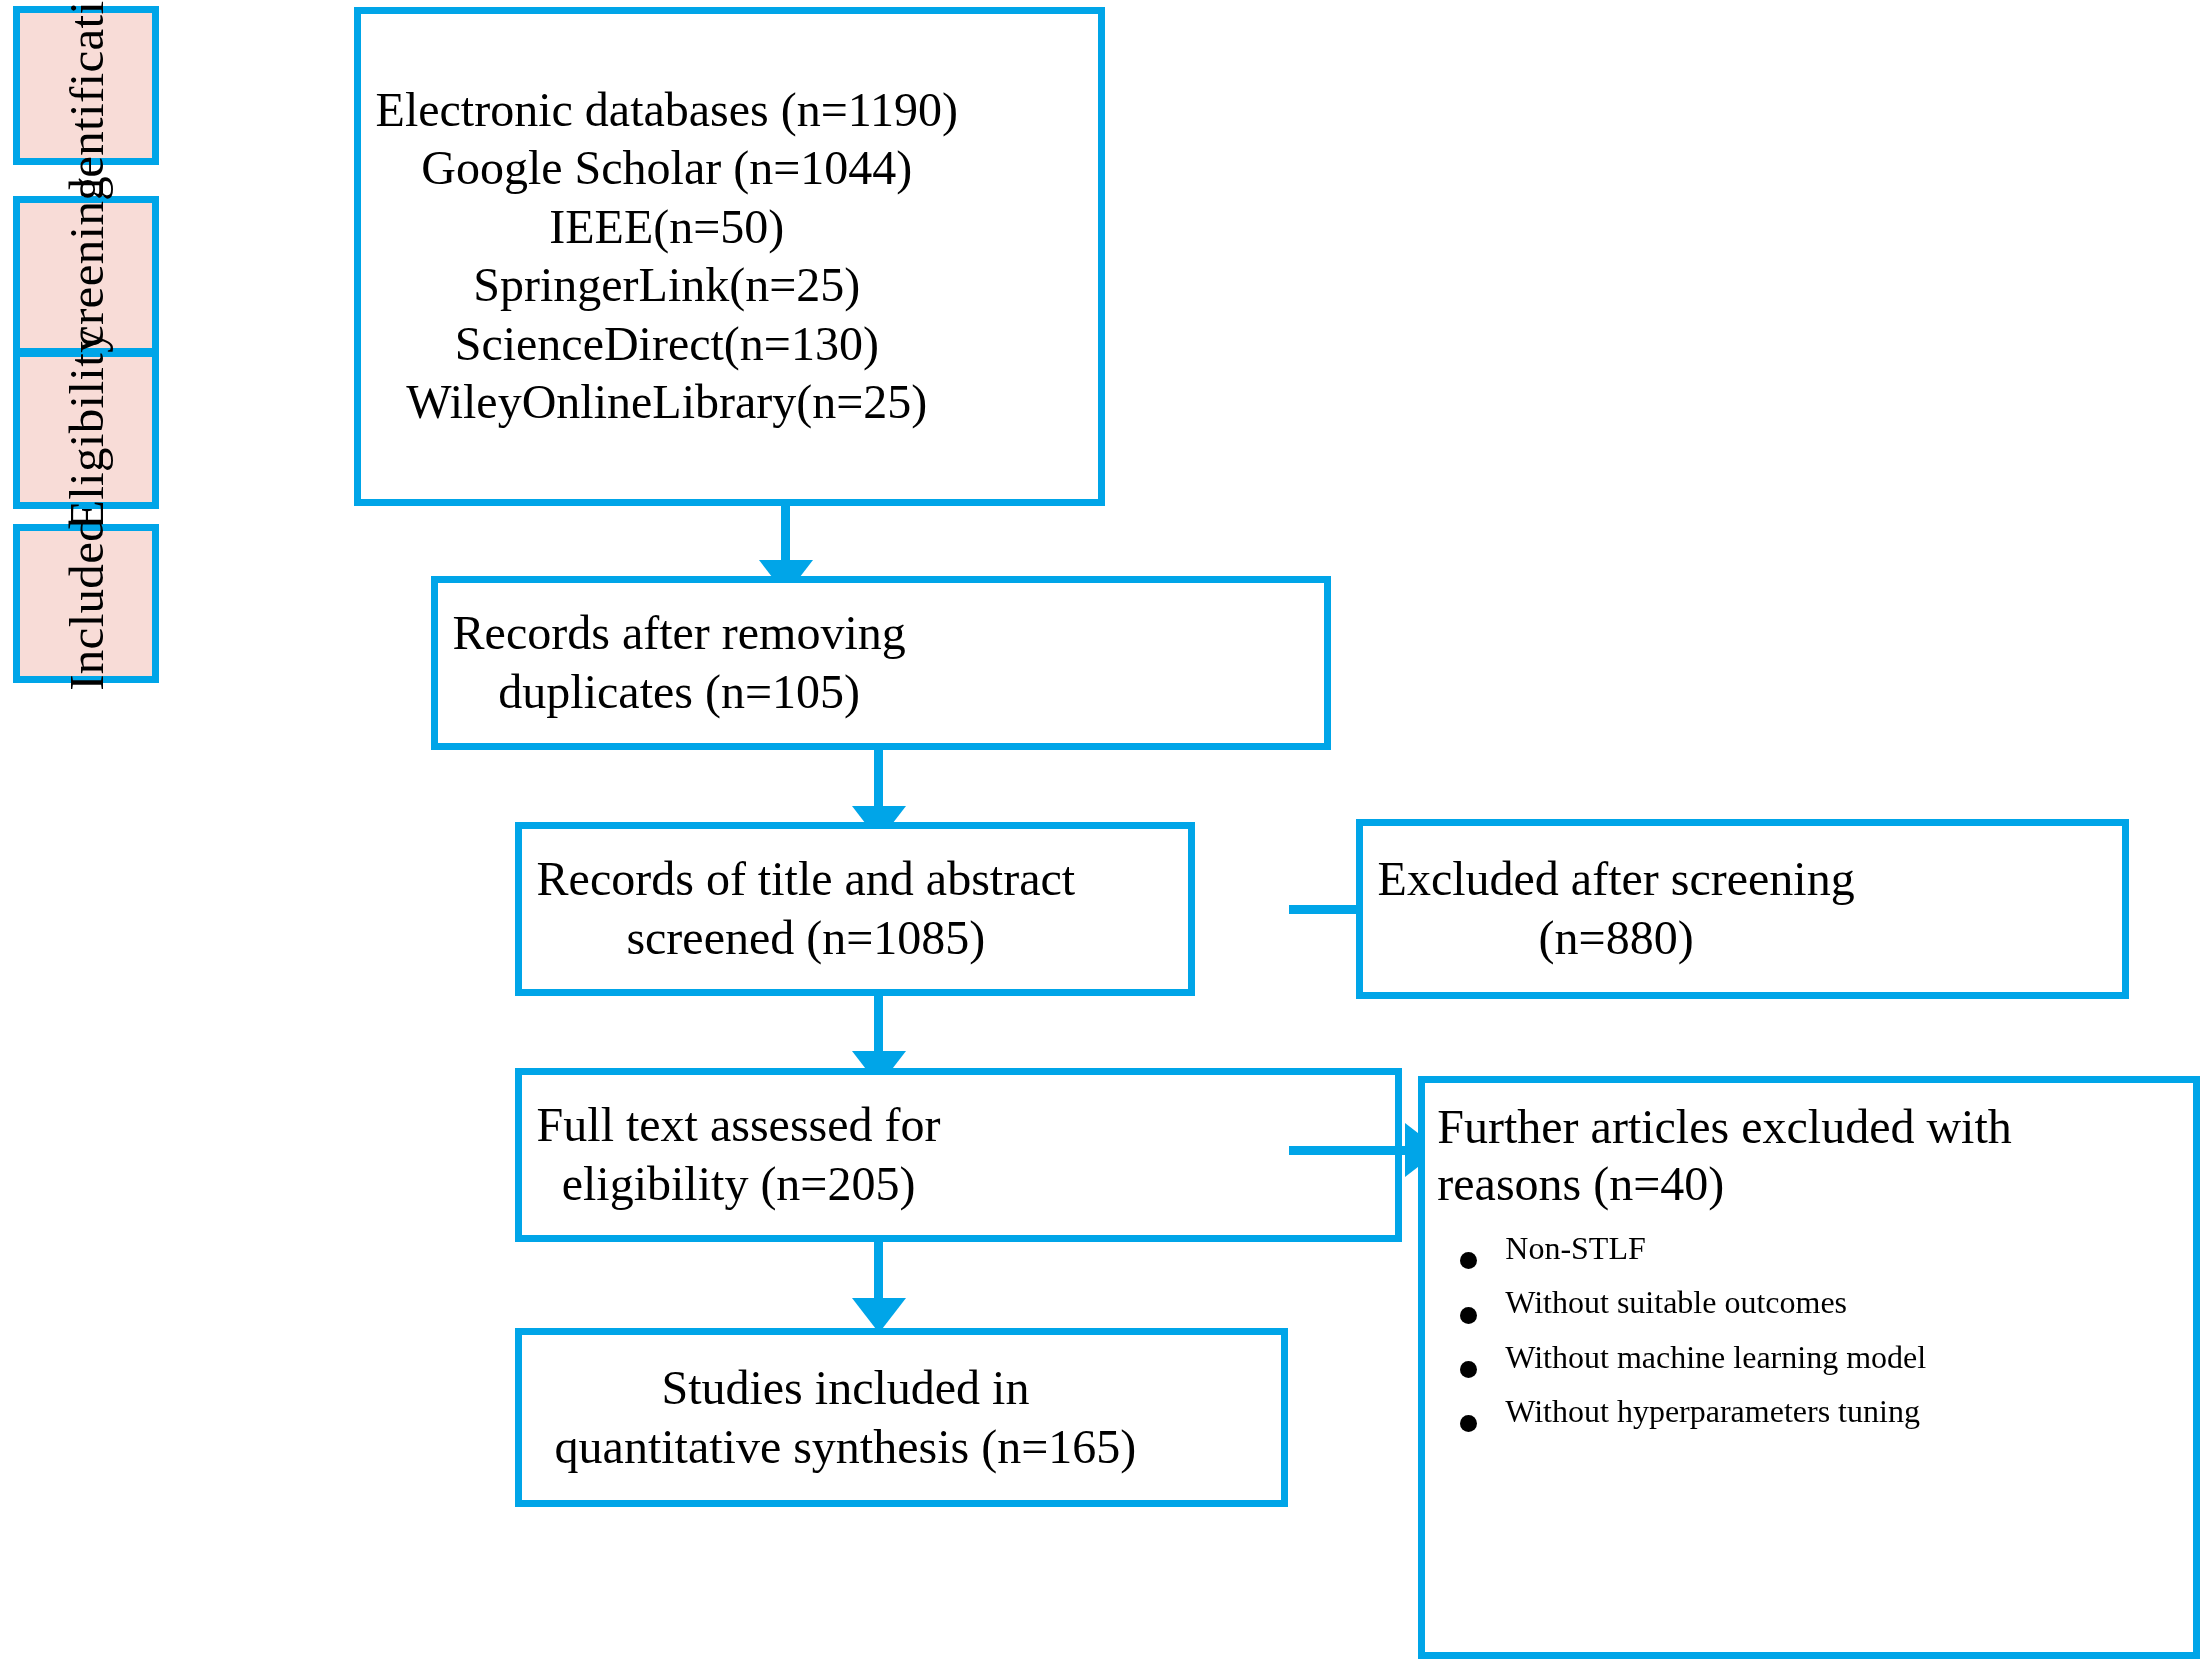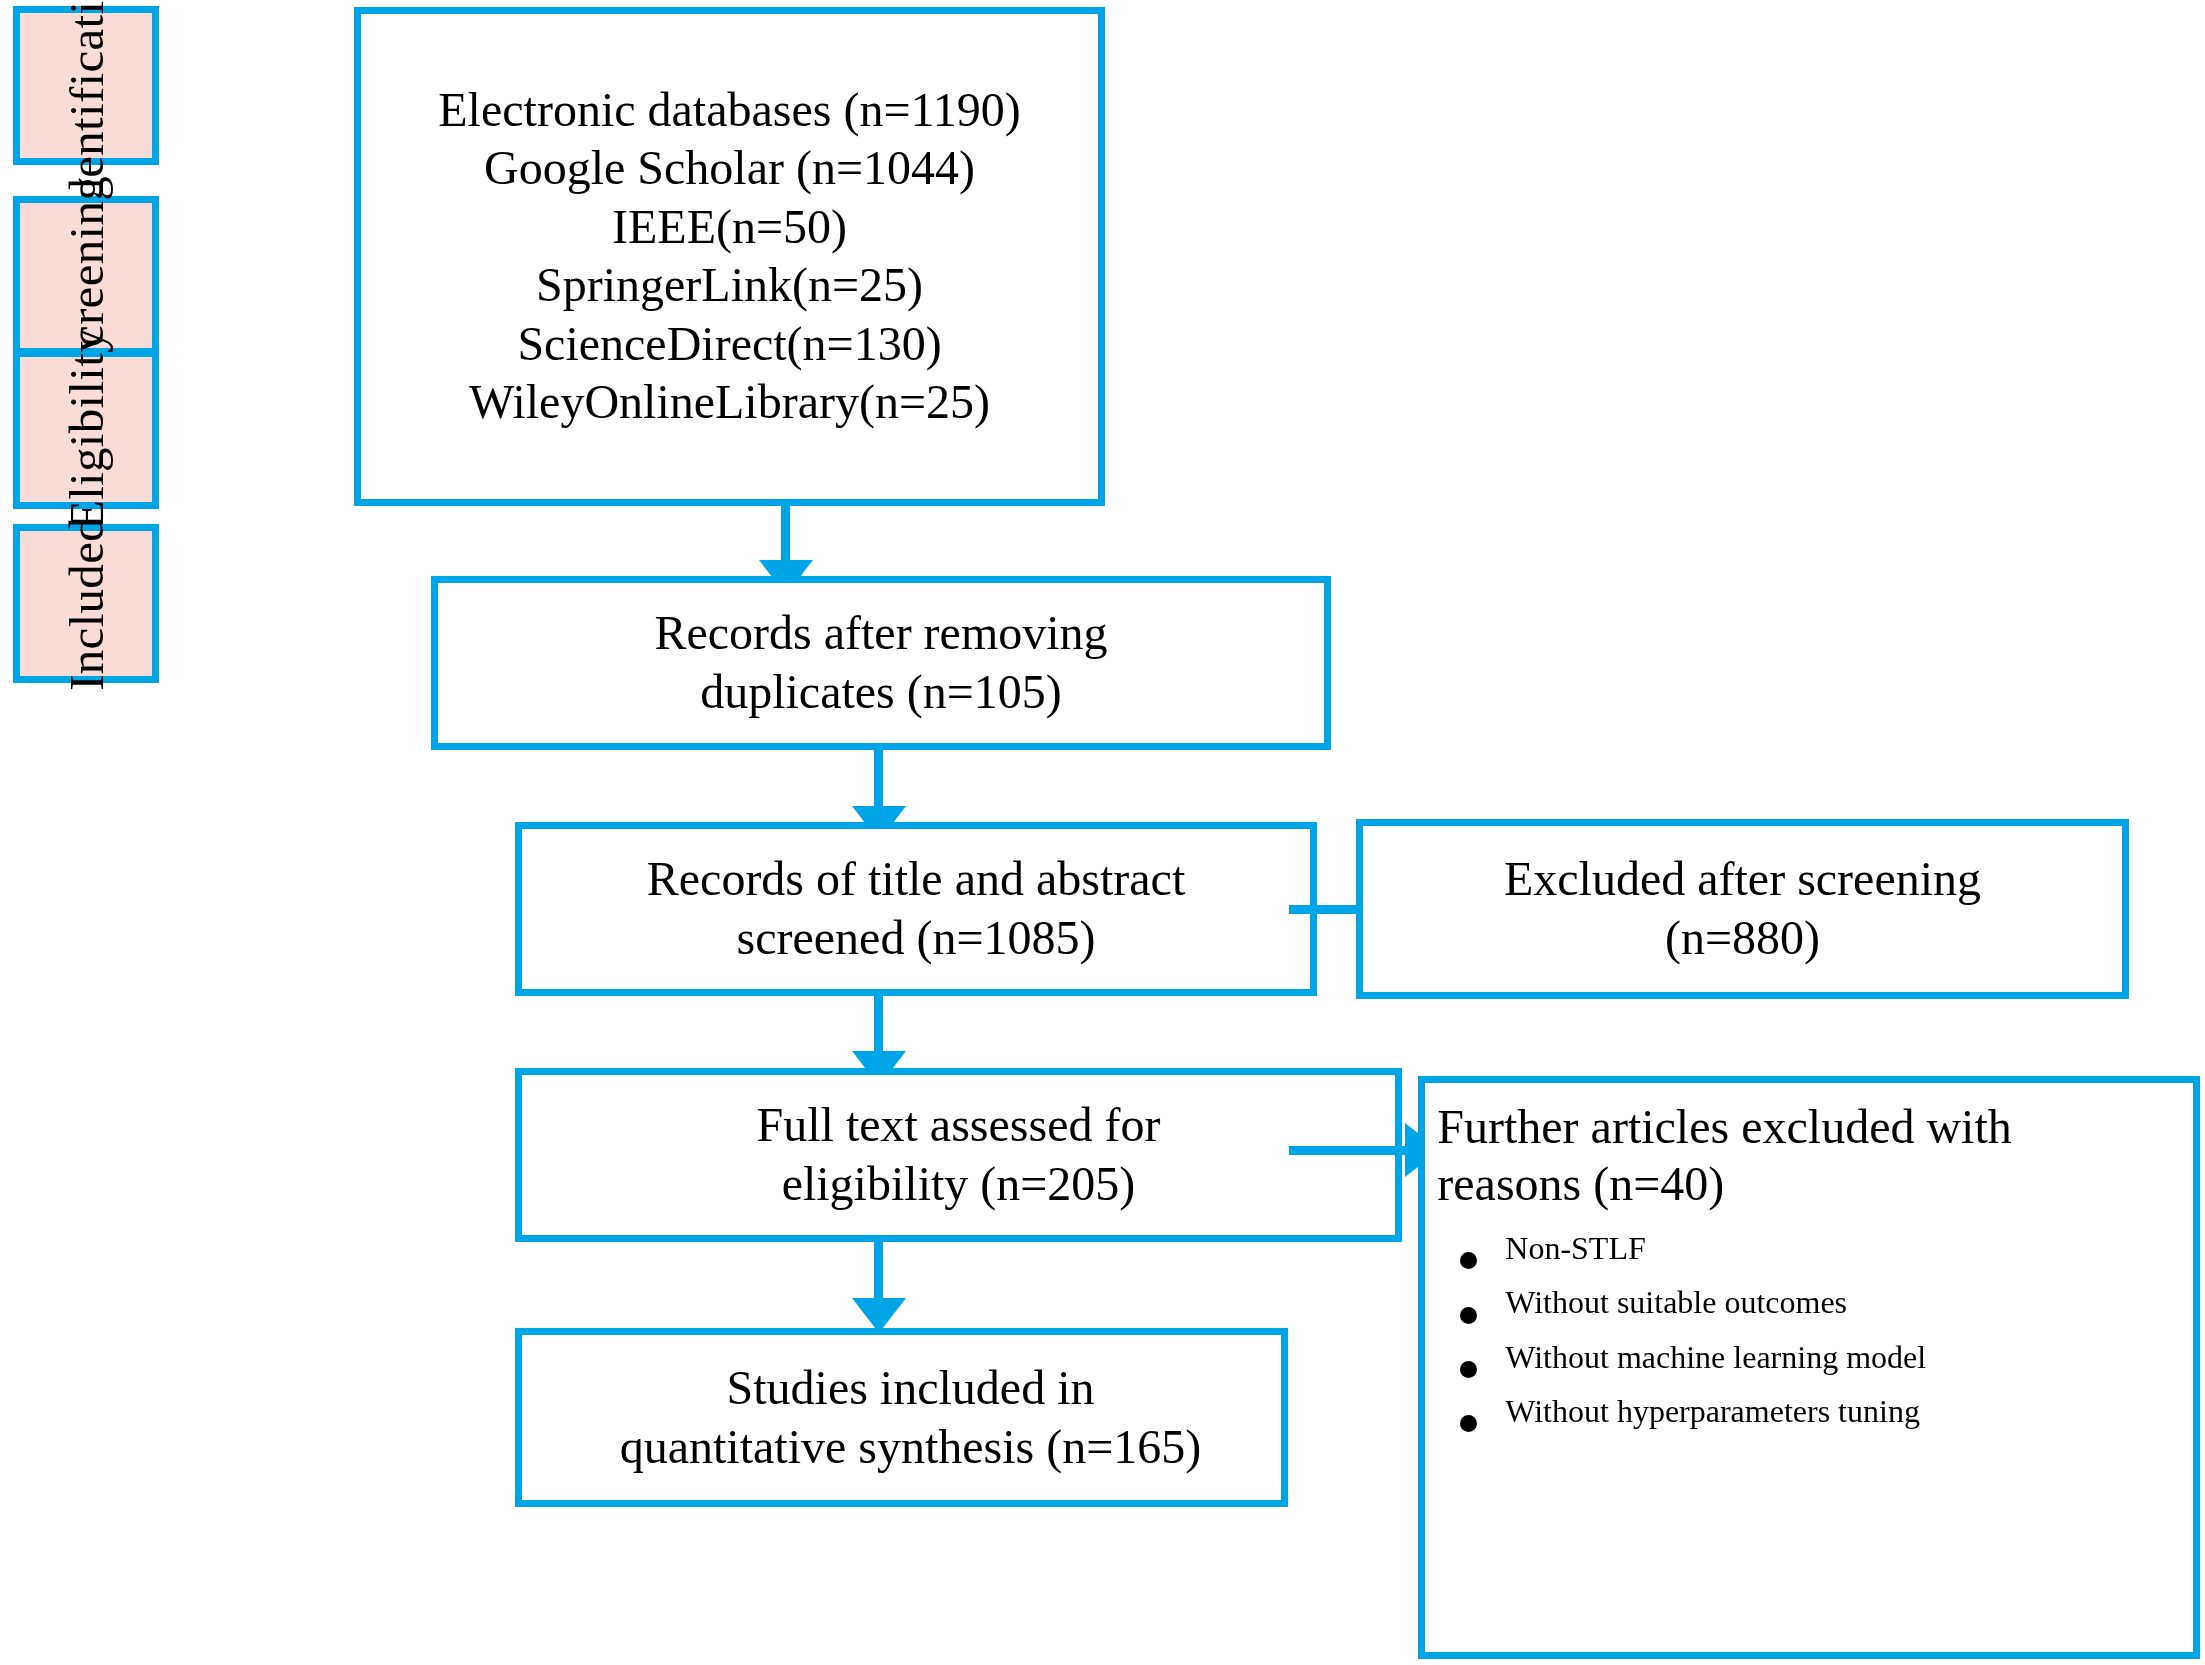--- a/index.html
+++ b/index.html
@@ -37,21 +37,21 @@
   }
 
   
   .flow-box {
     position: absolute;
     box-sizing: border-box;
     background: #ffffff;
     border: 7.3px solid #00A5E8;
     display: flex;
     align-items: center;
-    justify-content: center;
+    justify-content: flex-start;
     color: #000000;
   }
   .flow-box .box-text {
     text-align: center;
     font-size: 48px;
     line-height: 1.22;
     padding: 0 14.6px;
     white-space: pre-line;
   }
 
@@ -154,21 +154,21 @@
   <div class="arrow-down" style="left:759px; top:560px;"></div>
 
   <div class="flow-box" style="left:431px; top:576px; width:900px; height:174px;">
     <div class="box-text">Records after removing
 duplicates (n=105)</div>
   </div>
 
   <div class="conn-v" style="left:874px; top:750px; height:73px;"></div>
   <div class="arrow-down" style="left:852px; top:806px;"></div>
 
-  <div class="flow-box" style="left:515px; top:822px; width:802px; height:174px;">
+  <div class="flow-box" style="left:515px; top:822px; width:680px; height:174px;">
     <div class="box-text">Records of title and abstract
 screened (n=1085)</div>
   </div>
 
   <div class="conn-h" style="left:1289px; top:905px; width:129px;"></div>
   <div class="arrow-right" style="left:1405px; top:882px;"></div>
 
   <div class="flow-box" style="left:1356px; top:819px; width:773px; height:180px;">
     <div class="box-text">Excluded after screening
 (n=880)</div>

